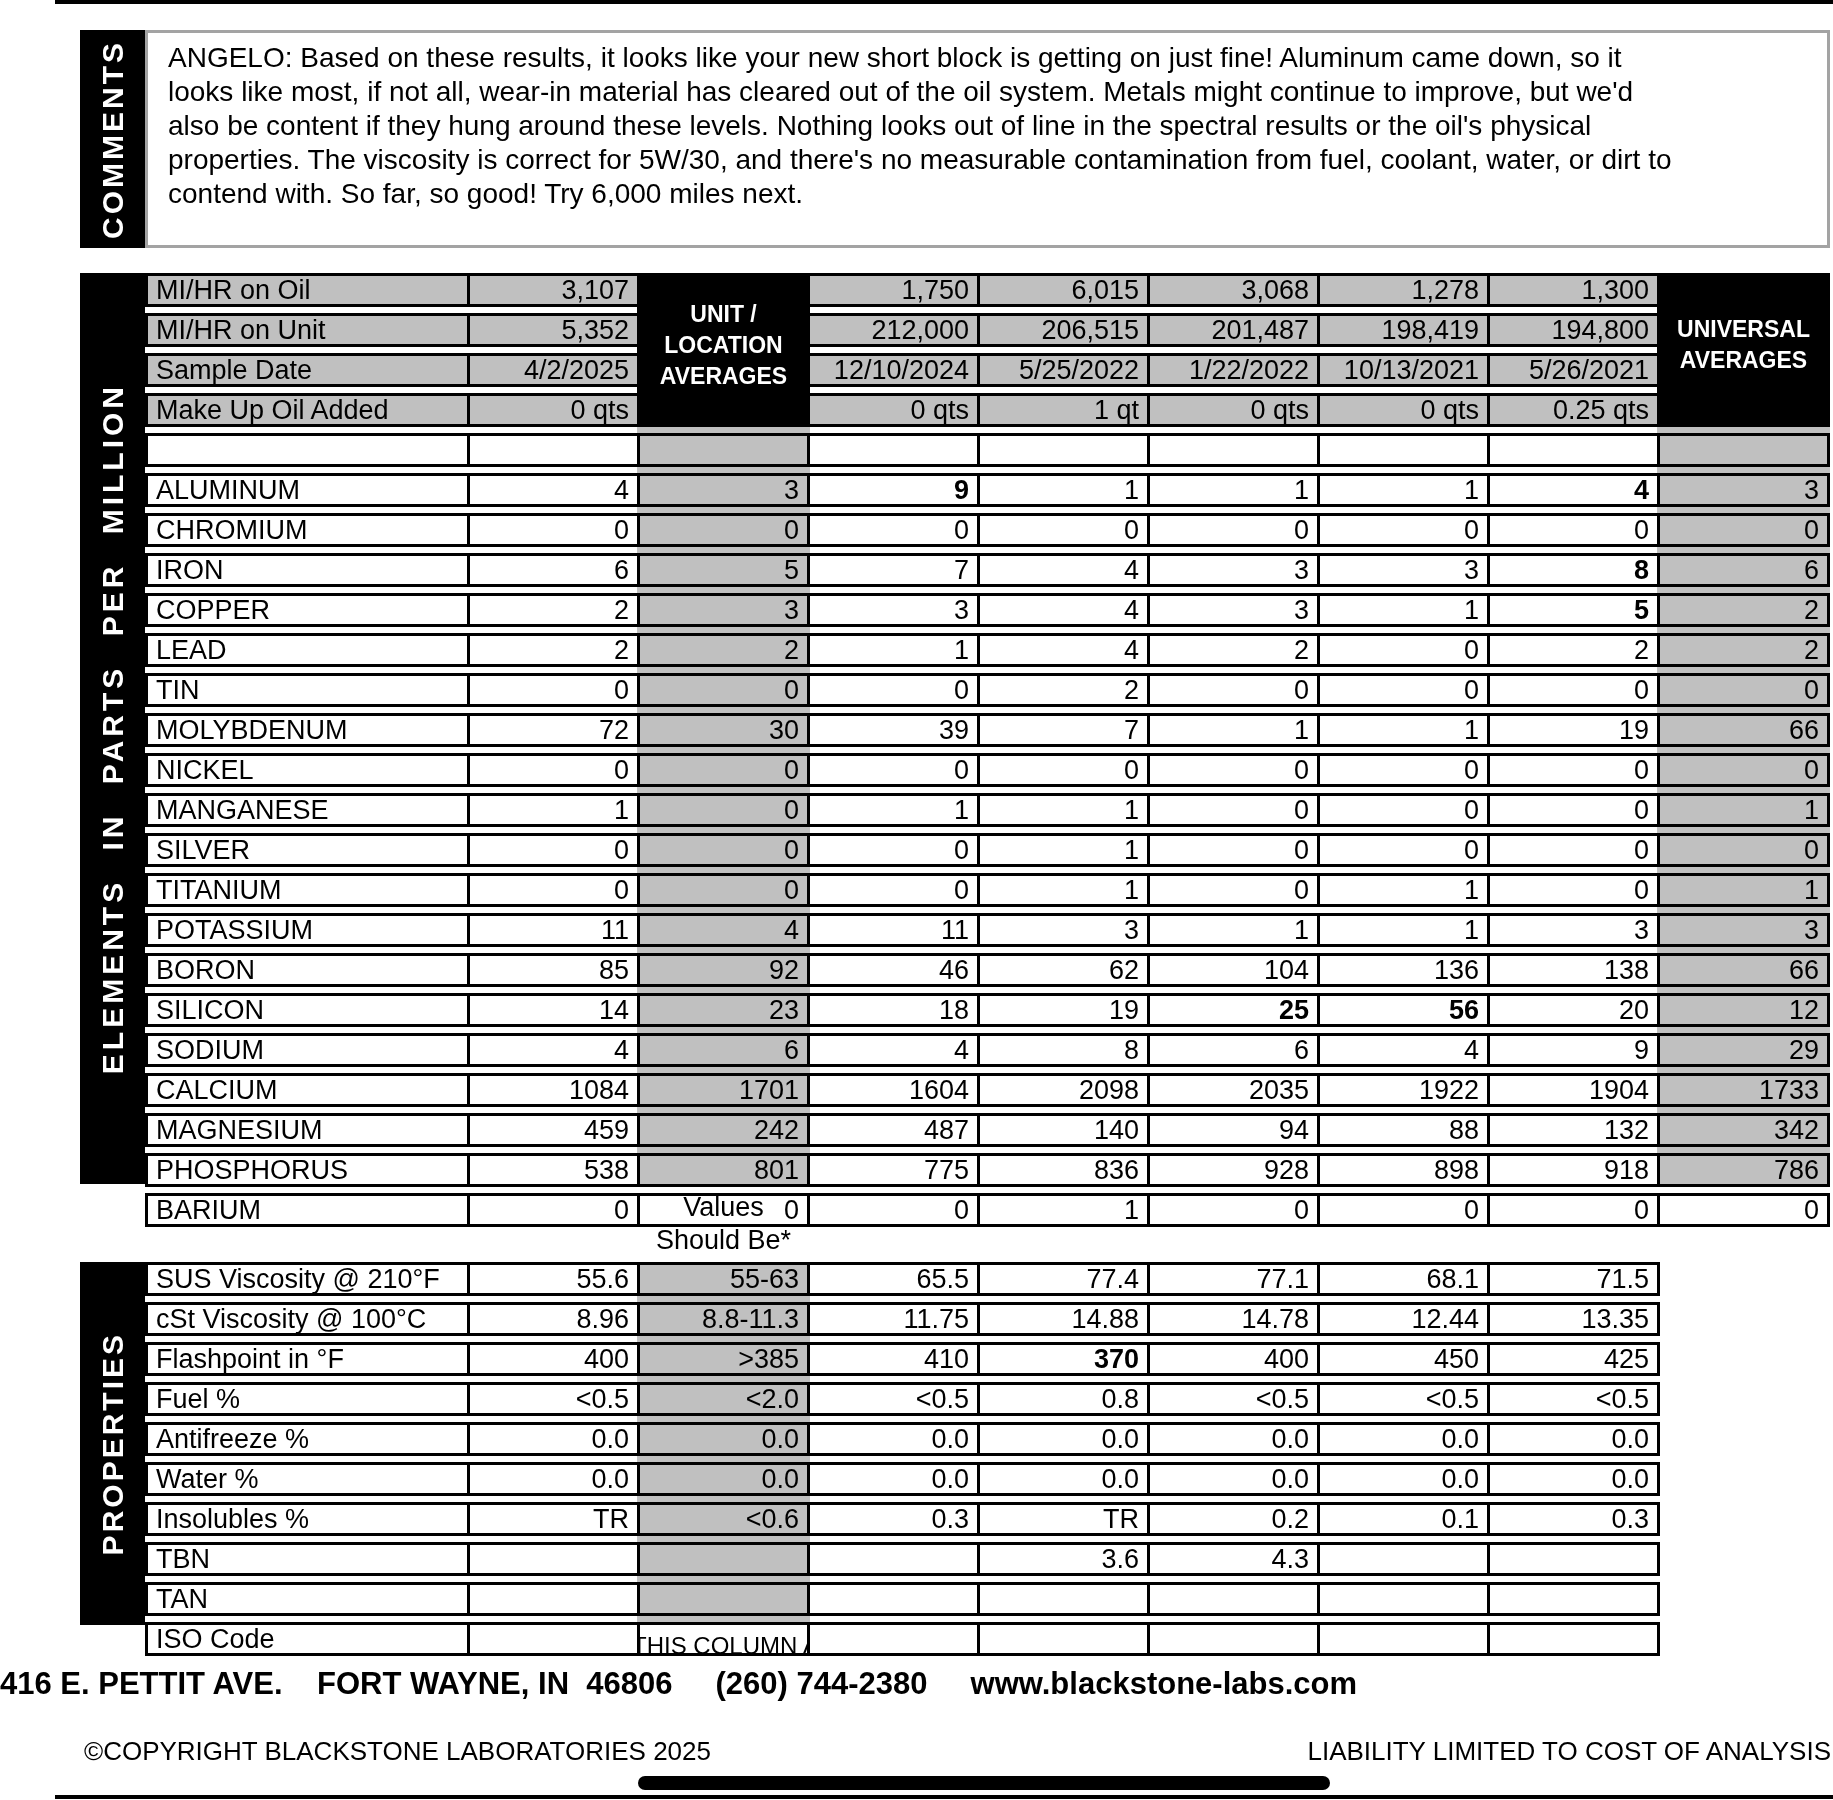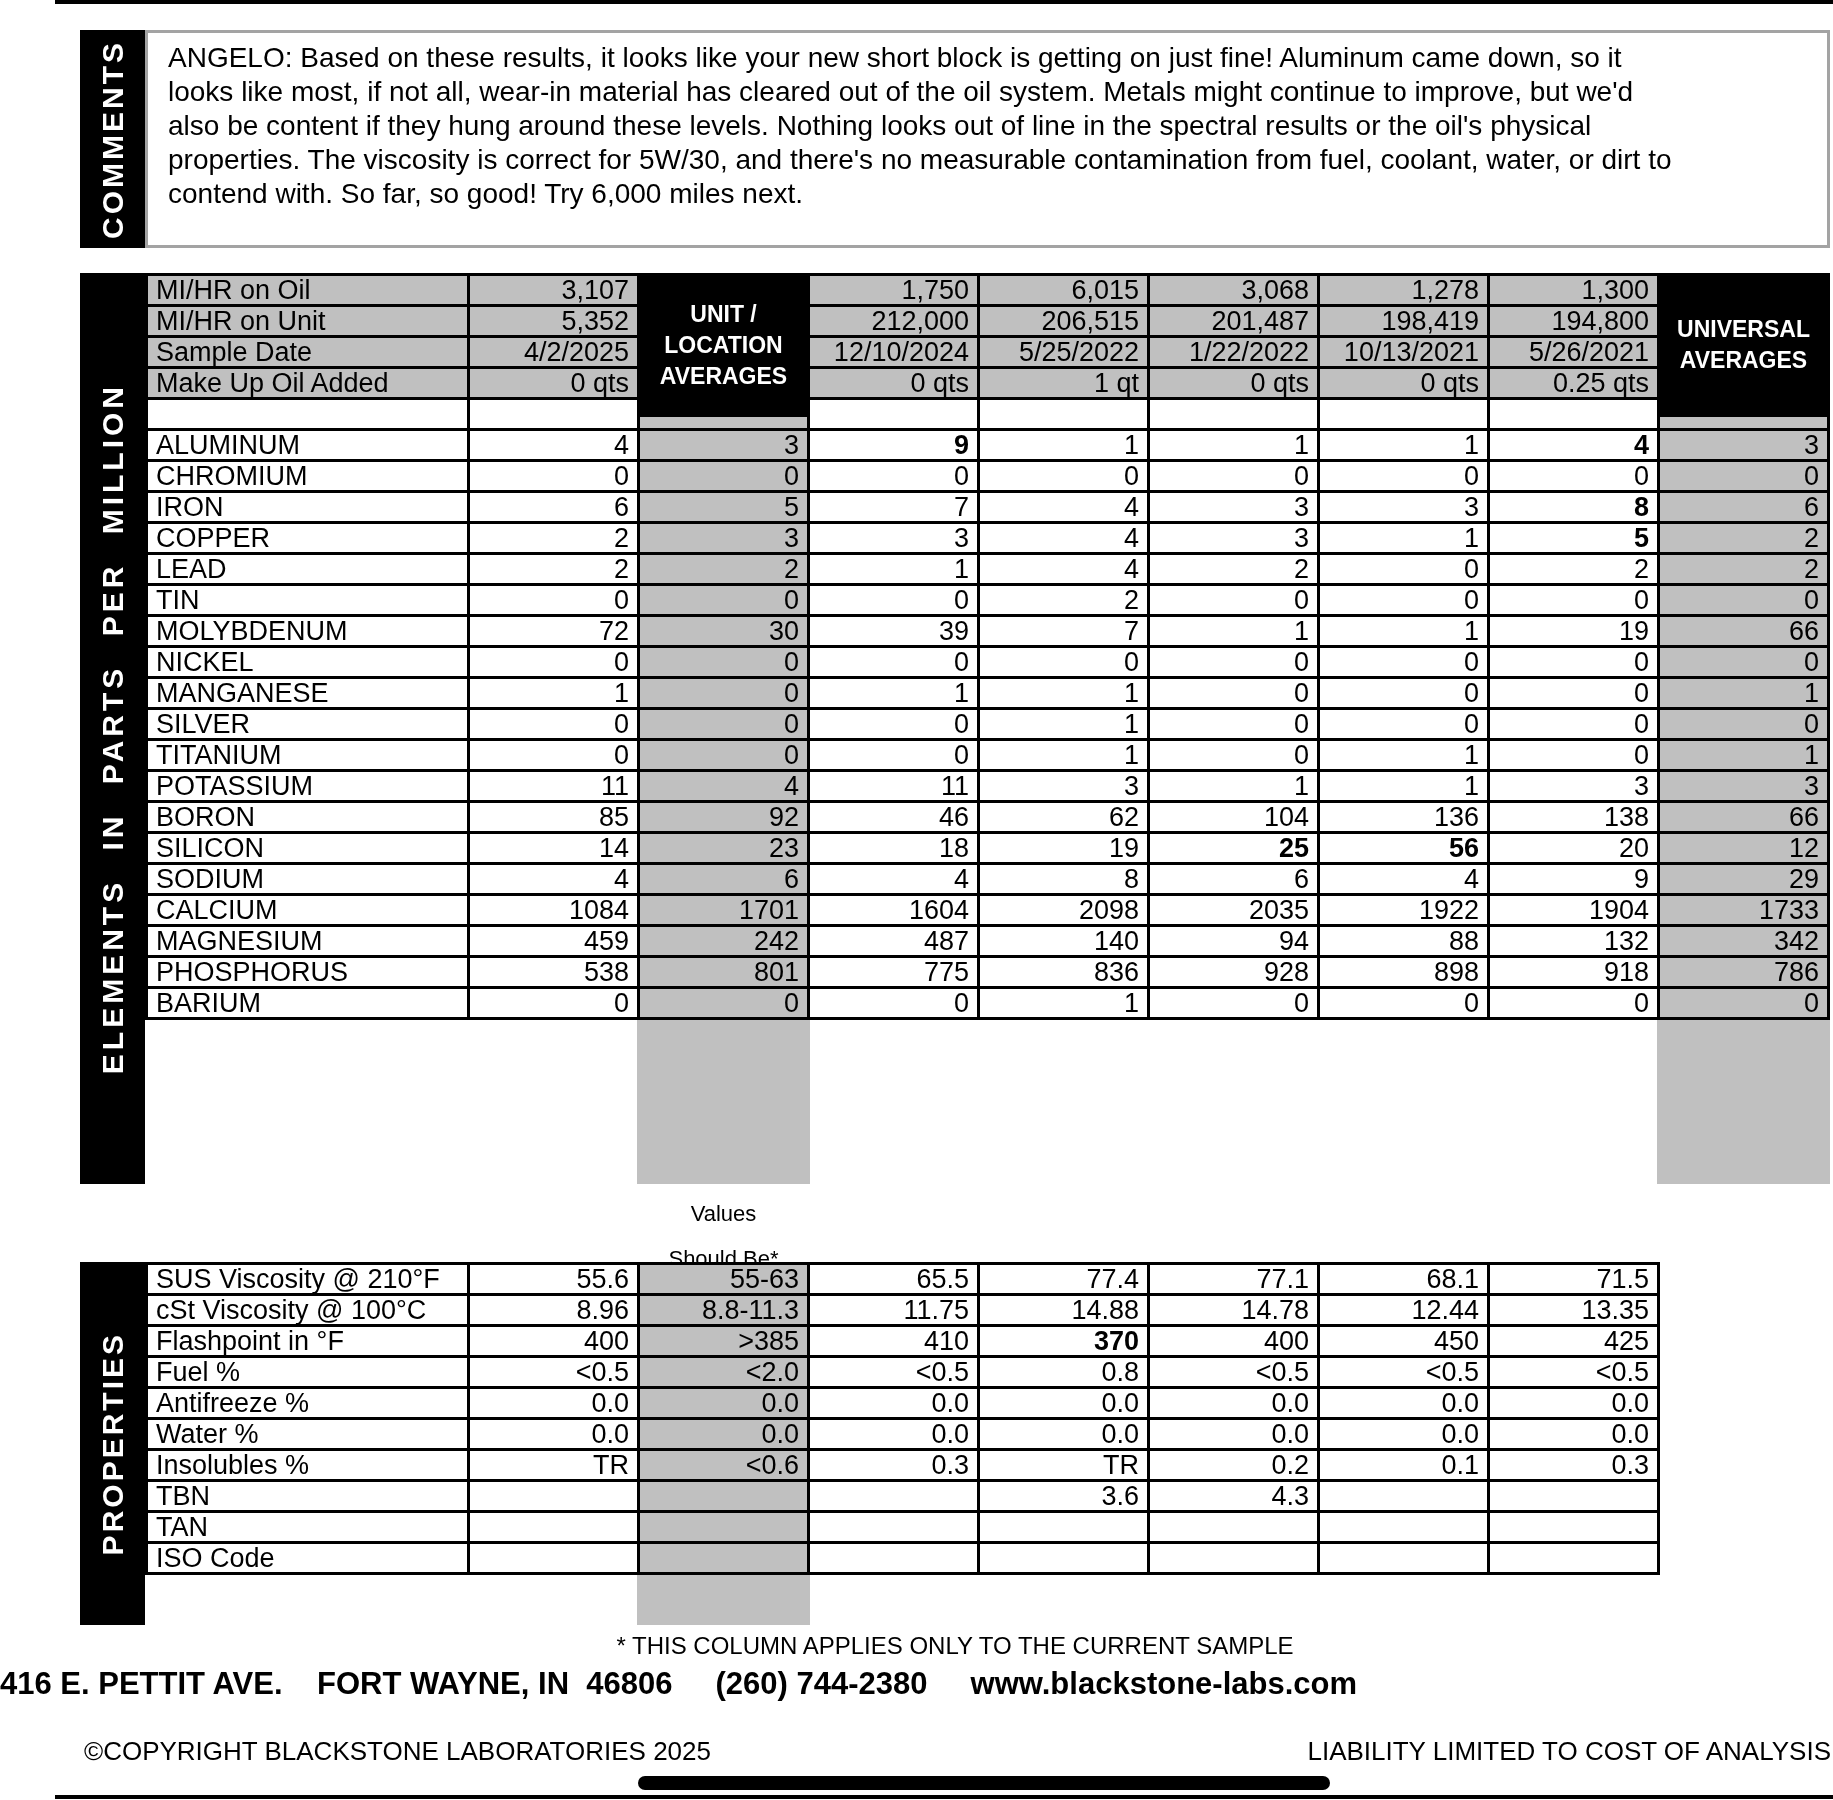--- a/index.html
+++ b/index.html
@@ -25,21 +25,21 @@
     padding:8px 150px 0 20px; font-size:28px; line-height:34px;
   }
 
   
   .tbl { position:absolute; left:80px; }
   .tbl .sidebar {
     position:absolute; left:0; top:0; bottom:0; width:65px; background:#000; color:#fff;
     display:flex; align-items:center; justify-content:center; z-index:1;
   }
   .rows { position:relative; margin-left:65px; }
-  .trow { display:flex; height:28px; margin-bottom:3px; position:relative; z-index:1; }
+  .trow { display:flex; height:28px; margin-bottom:12px; position:relative; z-index:1; }
   .cell {
     box-sizing:border-box; flex:none; height:34px; border:3px solid #000;
     display:flex; align-items:center; padding:0 8px; font-size:27px;
     background:#fff; white-space:nowrap; overflow:hidden;
   }
   .cell + .cell { margin-left:-3px; }
   .cell.label { width:325px; justify-content:flex-start; }
   .cell.num   { width:173px; justify-content:flex-end; }
   .cell.gray  { background:#c0c0c0; }
   .cell.clear { background:transparent; }
@@ -51,21 +51,21 @@
     position:absolute; width:173px; height:144px; top:0; background:#000; color:#fff;
     display:flex; align-items:center; justify-content:center; text-align:center;
     font-weight:bold; font-size:23px; line-height:31px; white-space:pre-line; z-index:2;
   }
 
   .elements { top:273px; width:1750px; height:911px; }
   .props    { top:1262px; width:1580px; height:363px; }
 
   .vsb {
     position:absolute; left:637px; top:1191px; width:173px; text-align:center;
-    font-size:22px; line-height:45px; white-space:pre-line;
+    font-size:27px; line-height:33px; white-space:pre-line;
   }
 
   
   .footnote {
     position:absolute; left:80px; top:1632px; width:1750px; text-align:center;
     font-weight:normal; font-size:24px;
   }
   .address {
     position:absolute; left:0; top:1666px; width:1833px; text-align:left;
     font-weight:bold; font-size:31px; white-space:pre;

